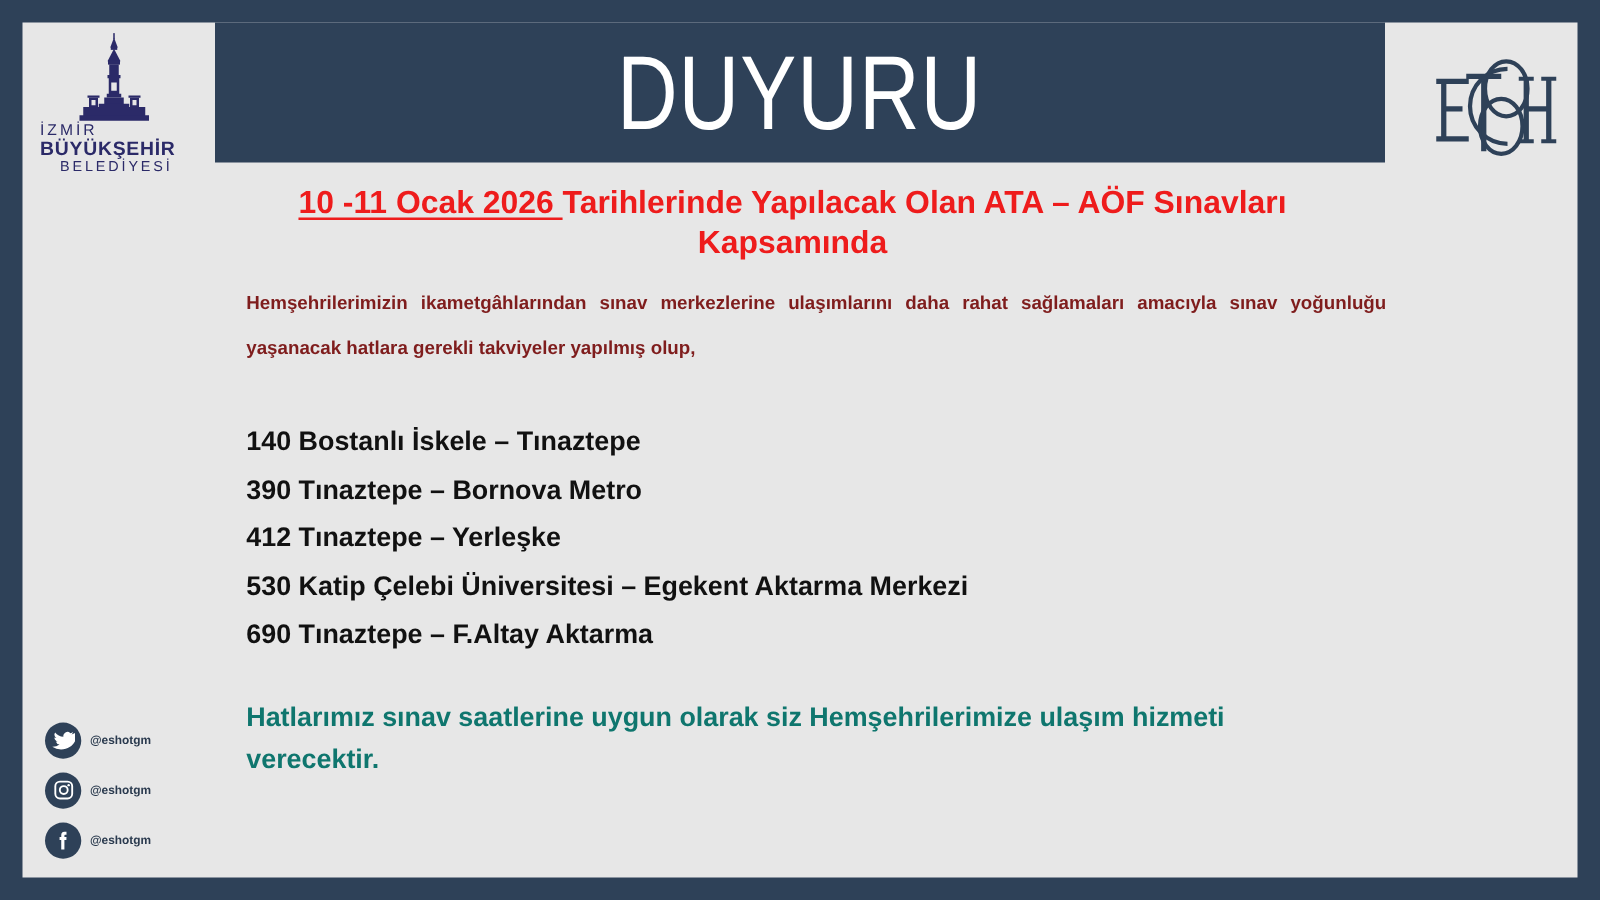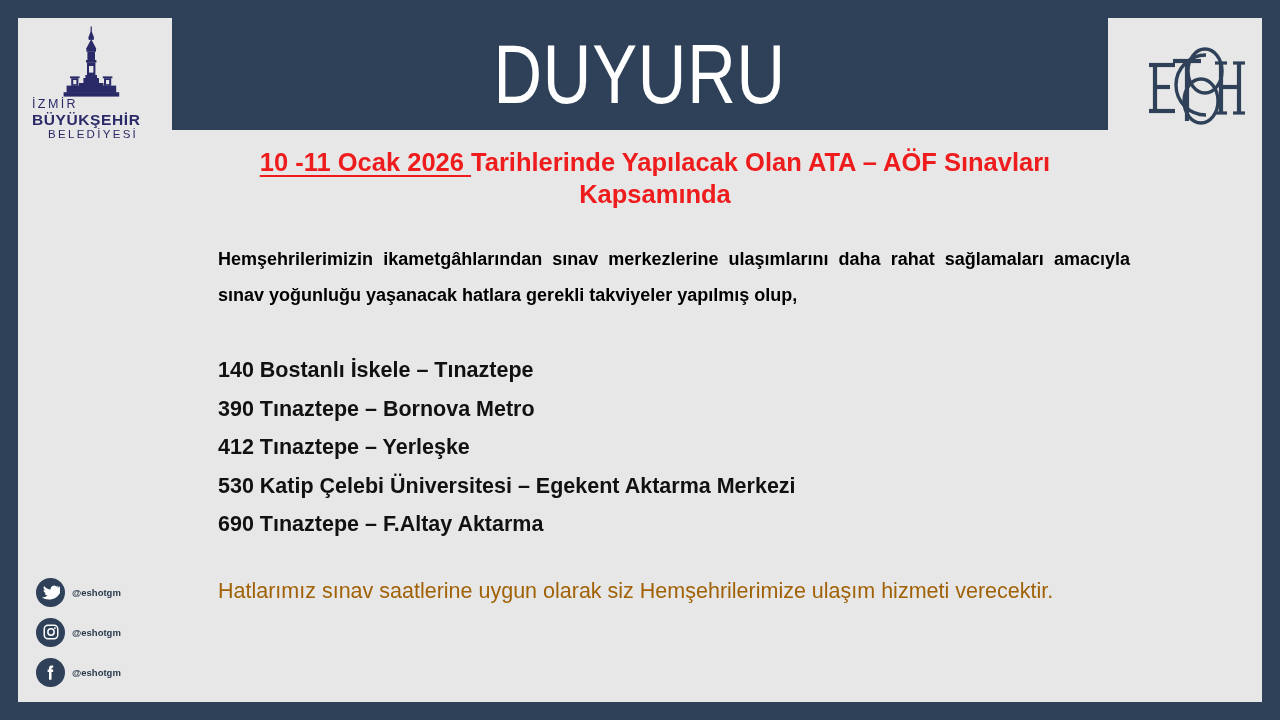--- a/index.html
+++ b/index.html
@@ -87,69 +87,69 @@
     top: 8px;
     width: 122px;
     height: 118px;
     display: flex;
     align-items: center;
     justify-content: center;
   }
   
   #content {
     position: absolute;
-    left: 182px;
+    left: 161px;
     top: 118px;
     width: 1078px;
   }
   #red-headline {
     color: #ee1c1c;
     font-size: 25.5px;
     font-weight: bold;
     line-height: 32px;
     text-align: center;
     width: 910px;
     margin: 0 0 0 0;
     padding-top: 10px;
     font-family: "Liberation Sans", sans-serif;
   }
   #red-headline .date-part {
     text-decoration: underline;
     text-underline-offset: 4px;
     text-decoration-thickness: 2px;
   }
   #intro-paragraph {
-    color: #000000;
-    font-size: 18px;
+    color: #7f1d1d;
+    font-size: 15px;
     font-weight: bold;
     line-height: 35.5px;
     text-align: justify;
     text-justify: inter-word;
     width: 912px;
-    margin: 32px 0 0 18px;
+    margin: 15px 0 0 18px;
     font-family: "Liberation Sans", sans-serif;
   }
   #route-list {
     list-style: none;
     margin: 38px 0 0 18px;
     padding: 0;
     width: 920px;
   }
   #route-list li {
     color: #111111;
     font-size: 21.5px;
     font-weight: bold;
     line-height: 38.5px;
     white-space: nowrap;
     font-family: "Liberation Sans", sans-serif;
   }
   #closing-paragraph {
-    color: #a16207;
+    color: #0f766e;
     font-size: 21.5px;
-    font-weight: normal;
+    font-weight: bold;
     line-height: 33px;
     width: 850px;
     margin: 31px 0 0 18px;
     font-family: "Liberation Sans", sans-serif;
   }
   
   #social-block {
     position: absolute;
     left: 18px;
     top: 555px;

